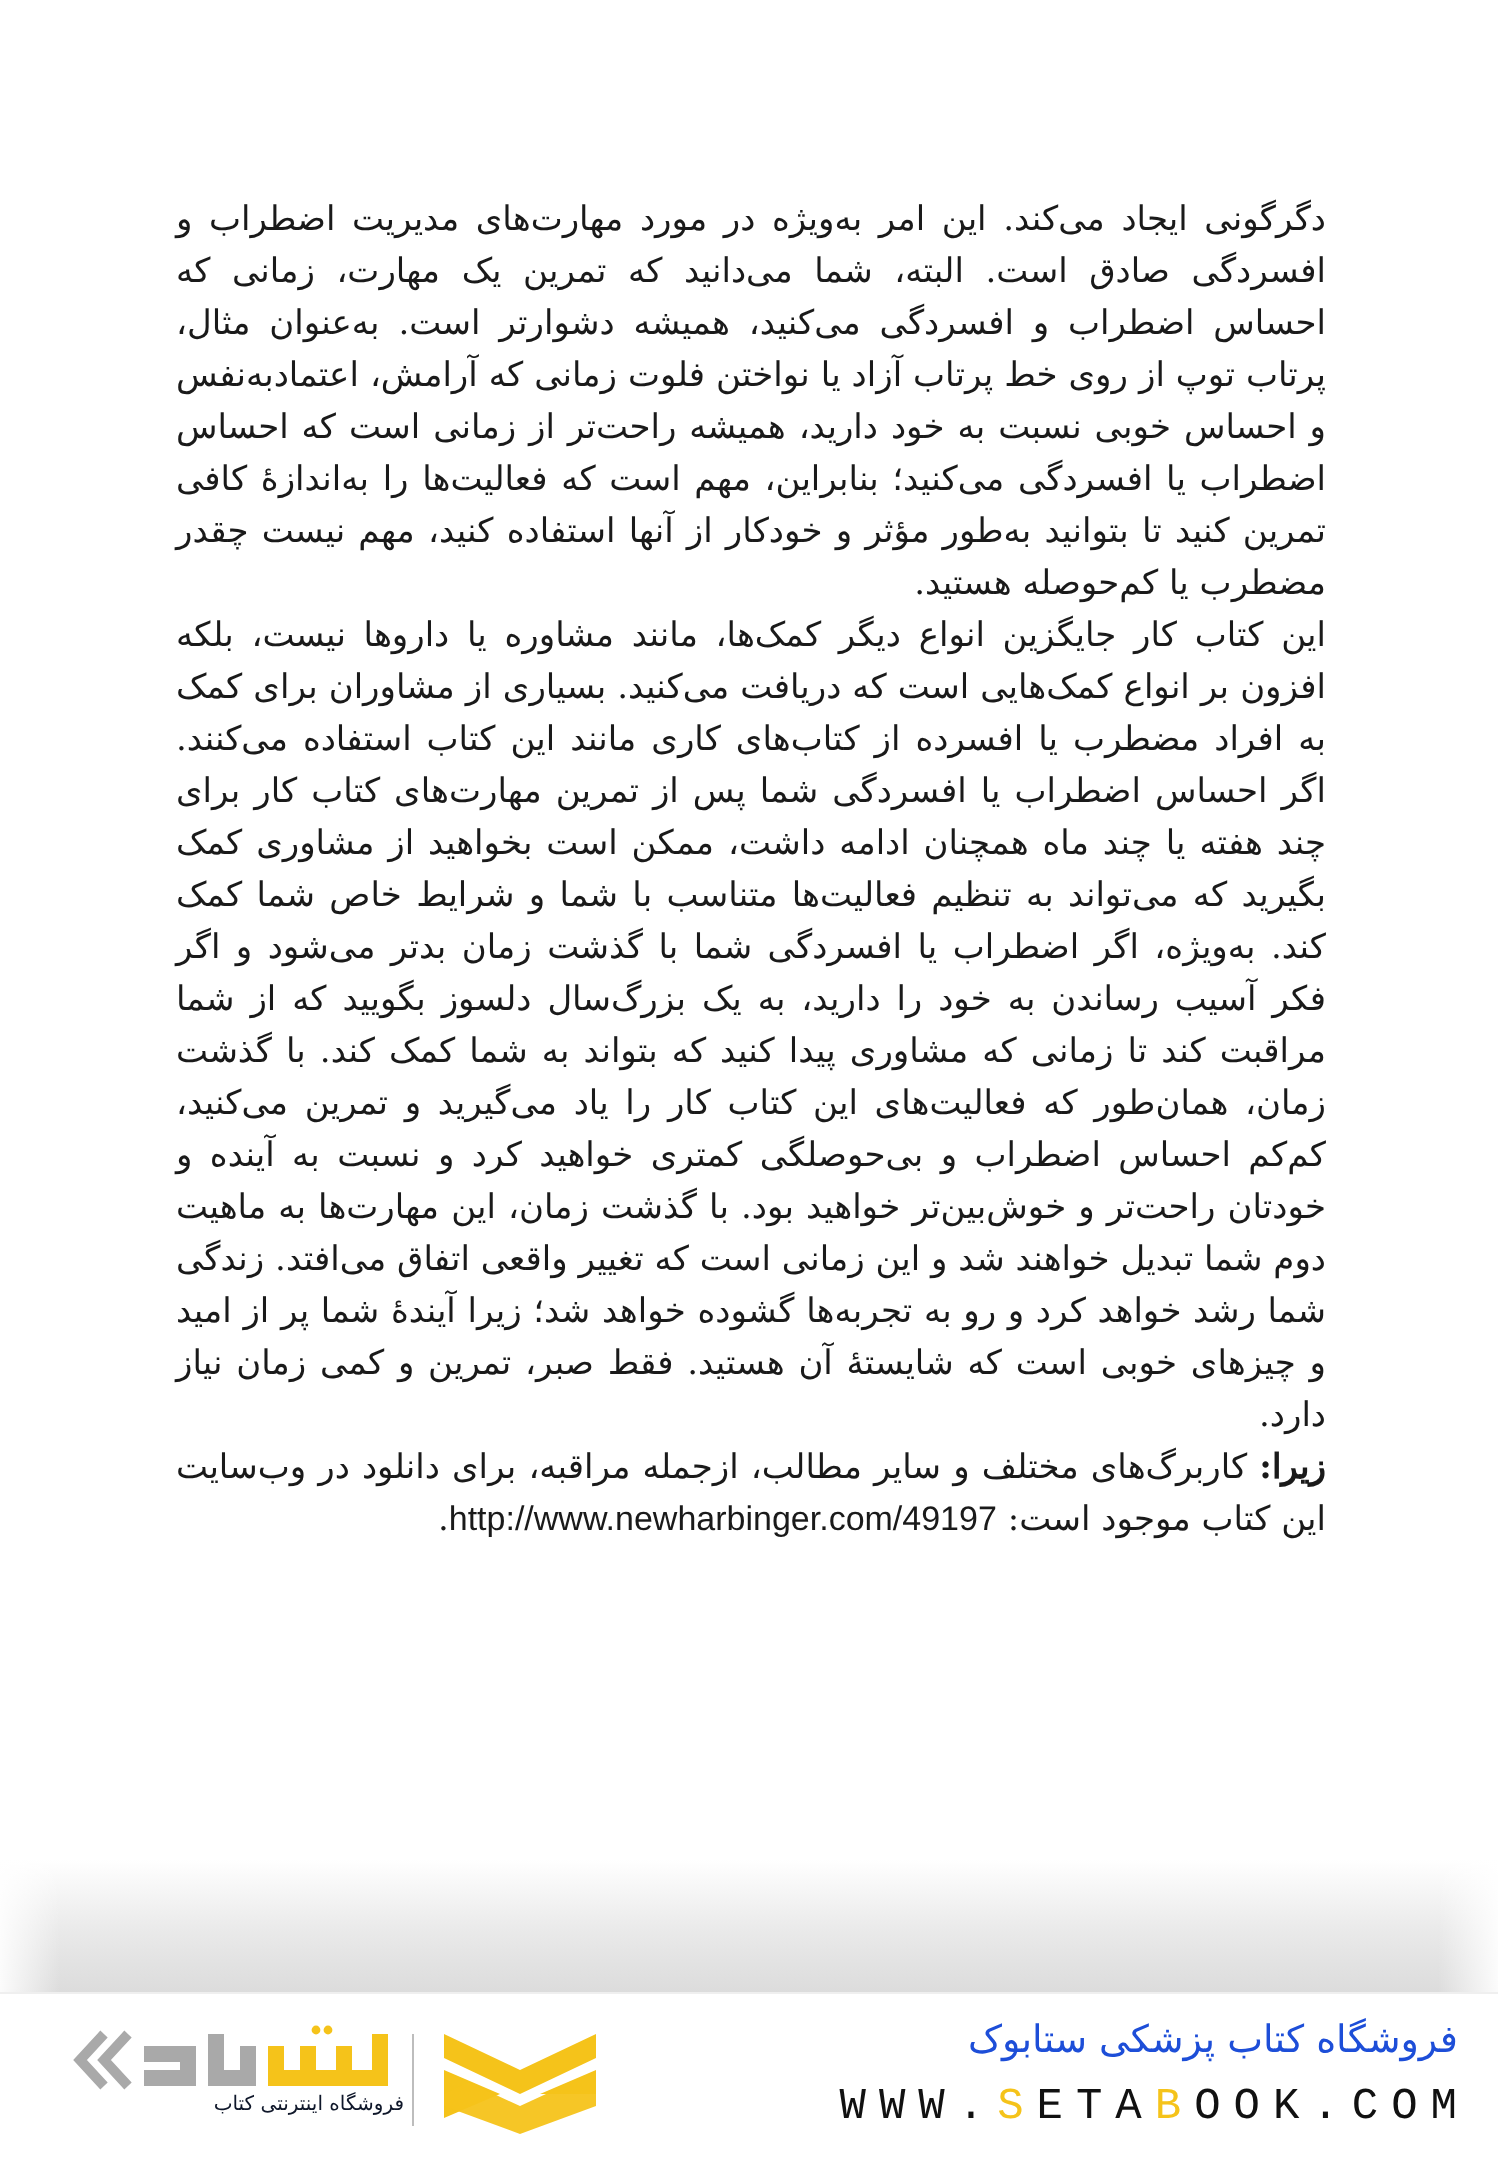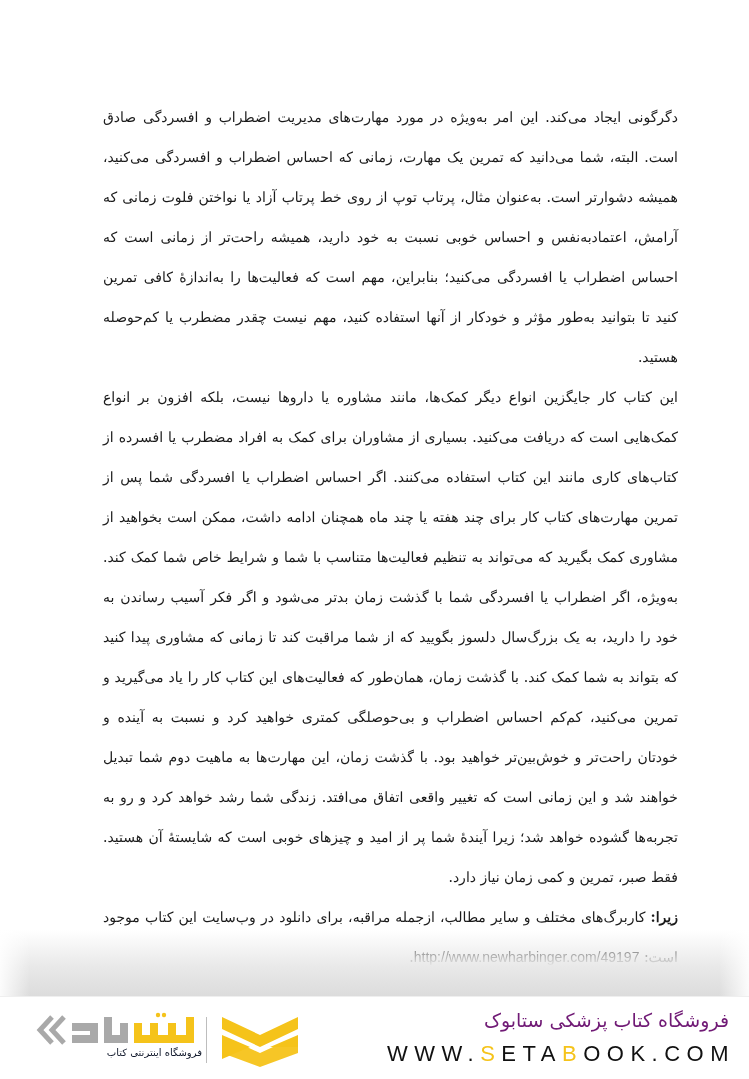--- a/index.html
+++ b/index.html
@@ -49,23 +49,22 @@
       background: linear-gradient(to left, rgba(255,255,255,0.9), rgba(255,255,255,0));
     }
     .text-block {
       position: absolute;
       left: 88px;
       top: 97px;
       width: 575px;
       direction: rtl;
       text-align: justify;
       text-align-last: right;
-      font-size: 14px;
-      line-height: 40px;
-      margin-left: 15px;
+      font-size: 17px;
+      line-height: 26px;
     }
     .text-block p {
       margin: 0;
       text-align: justify;
       text-align-last: right;
     }
     .note-label {
       font-weight: bold;
     }
     .url {
@@ -131,28 +130,28 @@
       font-size: 10px;
       color: #0f172a;
       direction: rtl;
     }
     .store-title {
       position: absolute;
       right: 20px;
       top: 12px;
       font-family: "DejaVu Sans", sans-serif;
       font-size: 19px;
-      color: #701a75;
+      color: #1d4ed8;
       direction: rtl;
     }
     .store-url {
       position: absolute;
       right: 14px;
       top: 44px;
-      font-family: Liberation Sans, sans-serif;
+      font-family: Liberation Mono, monospace;
       font-size: 22px;
       letter-spacing: 6.5px;
       color: #111;
       direction: ltr;
       white-space: nowrap;
     }
     .store-url .accent {
       color: #f5c31a;
     }
   </style>

